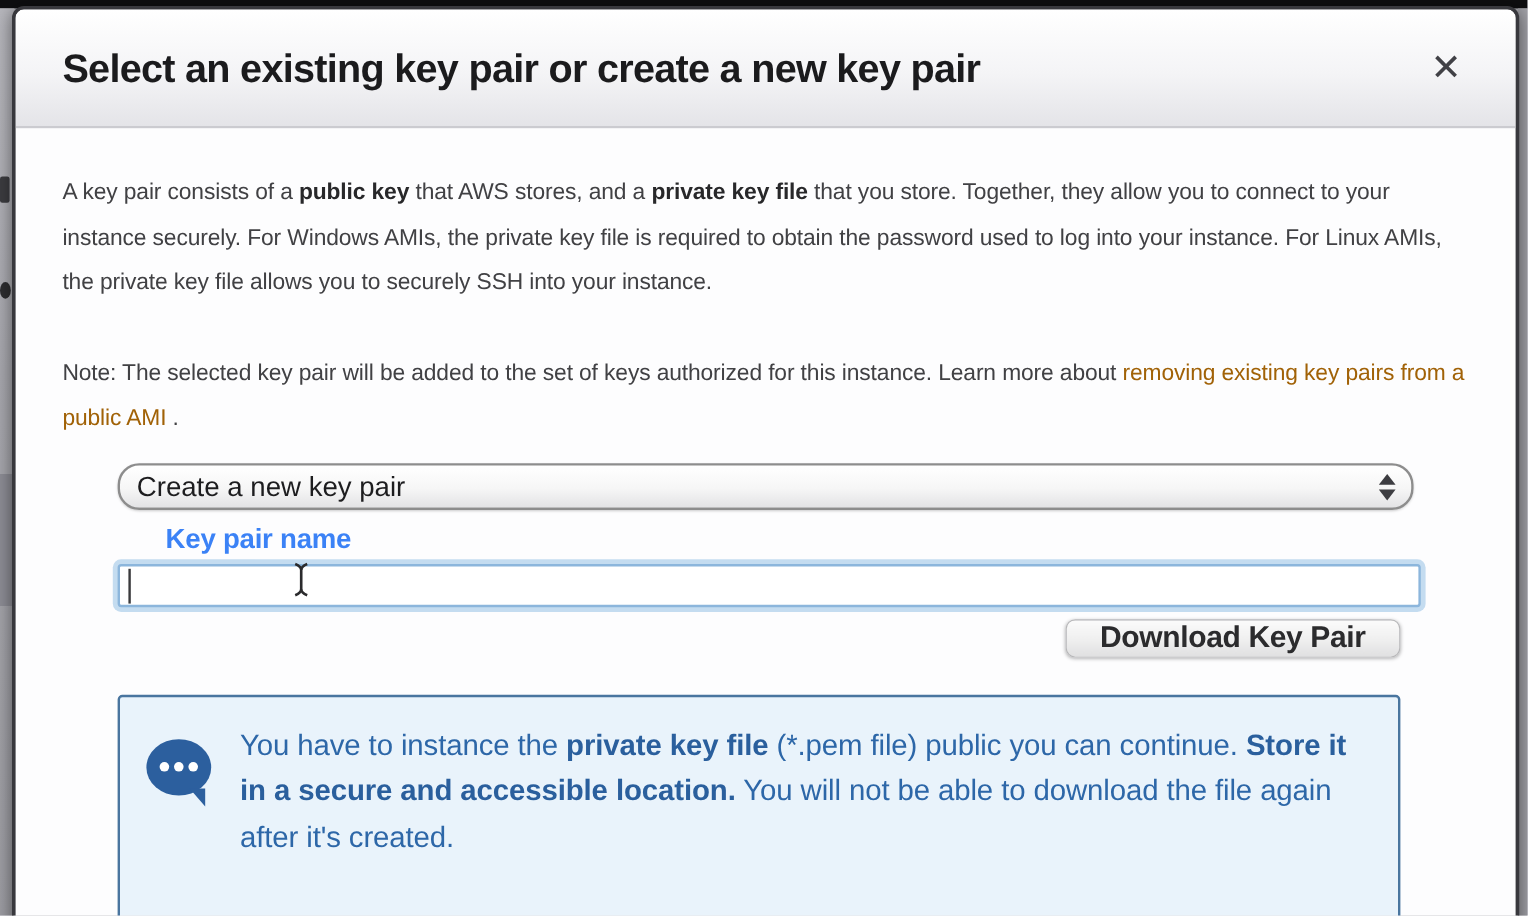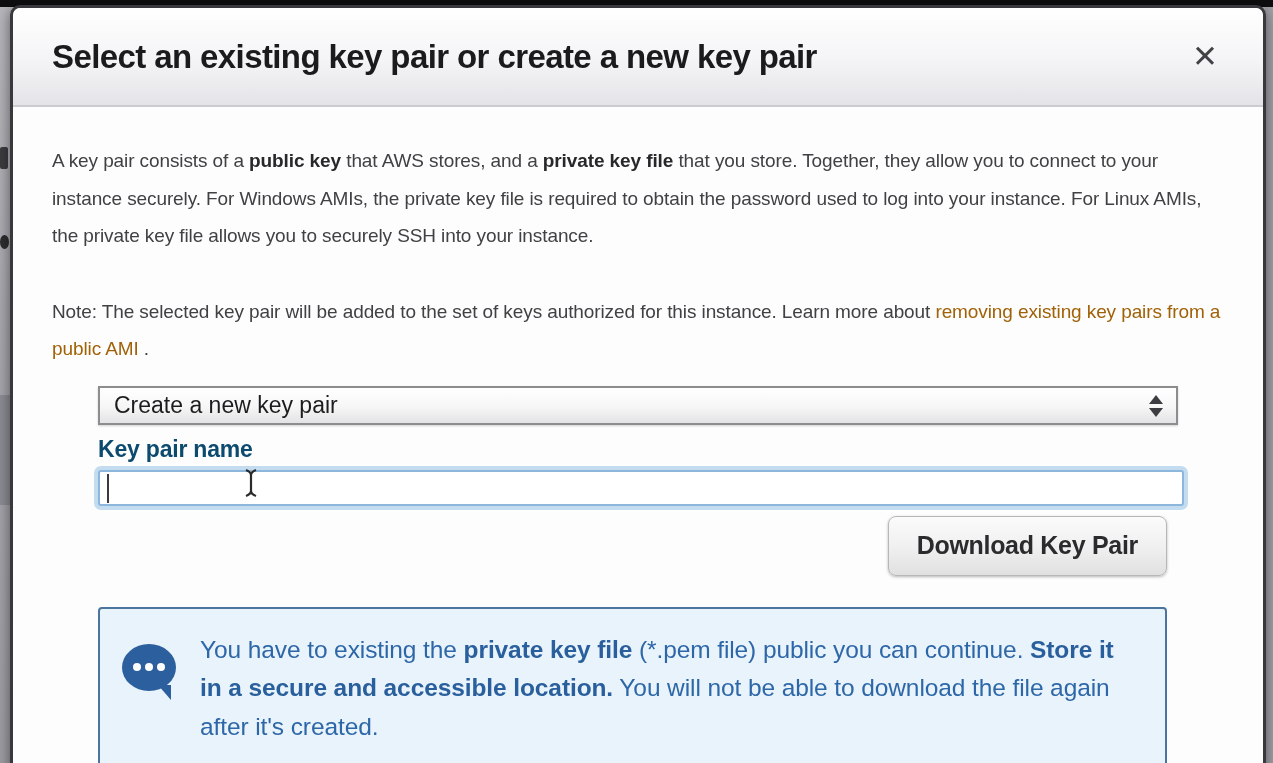--- a/index.html
+++ b/index.html
@@ -59,61 +59,62 @@
   .para .b { font-weight:bold; color:#28282a; }
   .note { margin-top:38px; }
   .link { color:#a16207; cursor:pointer; text-decoration:none; }
 
   .form-area { margin:18px 0 0 85px; }
 
   .select-box {
     position:relative;
     width:1080px; height:39px;
     border:2px solid #8d8d8d;
-    border-radius:0;
+    border-radius:18px;
     background:linear-gradient(180deg,#ffffff 0%,#f6f6f6 55%,#e3e3e5 100%);
     box-shadow:0 1px 2px rgba(0,0,0,.18);
     display:flex; align-items:center;
     padding:0 14px;
     font-size:23px; color:#1d1d1f;
     cursor:pointer;
   }
   .select-arrows {
     position:absolute; right:13px; top:7px;
     display:flex; flex-direction:column; align-items:center; gap:4px;
   }
   .arr-up { width:0; height:0; border-left:7px solid transparent; border-right:7px solid transparent; border-bottom:9px solid #3d3d41; }
   .arr-dn { width:0; height:0; border-left:7px solid transparent; border-right:7px solid transparent; border-top:9px solid #3d3d41; }
 
   .field-label {
     display:block;
     margin-top:11px;
-    font-size:23px; font-weight:bold; color:#0c4a6e;
+    font-size:23px; font-weight:bold; color:#3b82f6;
     letter-spacing:-0.2px;
+    margin-left:40px;
   }
   .input-wrap { position:relative; margin-top:7px; width:1086px; }
   .text-input {
     width:1086px; height:36px;
     border:2px solid #8cb6dc;
     border-radius:3px;
     box-shadow:0 0 0 4px #c4dcf0;
     background:#ffffff;
     font-size:24px; font-family:"Liberation Sans", sans-serif;
     padding:0 10px;
     outline:none;
   }
   .caret { position:absolute; left:9px; top:4px; width:2px; height:29px; background:#3a3a3c; }
 
   .btn-row {
     width:1069px;
     display:flex; justify-content:flex-end;
     margin-top:10px;
   }
   .dl-btn {
-    height:60px;
+    height:32px;
     padding:0 28px;
     font-size:25px; font-weight:bold; color:#2b2b2d;
     font-family:"Liberation Sans", sans-serif;
     letter-spacing:-0.3px;
     background:linear-gradient(180deg,#fbfbfb 0%,#efefef 55%,#e0e0e1 100%);
     border:1px solid #b7b7b9;
     border-radius:8px;
     box-shadow:0 1px 3px rgba(0,0,0,.28);
     cursor:pointer;
   }
@@ -202,21 +203,21 @@
       <div class="btn-row">
         <button class="dl-btn">Download Key Pair</button>
       </div>
 
       <div class="info-box">
         <div class="chat-icon">
           <span class="dot"></span>
             <span class="dot"></span>
             <span class="dot"></span>
         </div>
-        <div class="info-text"><span>You have to existing the </span><span class="b">private key file</span><span> (*.pem file) public you can continue. </span><span class="b">Store it in a secure and accessible location.</span><span> You will not be able to download the file again after it's created.</span></div>
+        <div class="info-text"><span>You have to instance the </span><span class="b">private key file</span><span> (*.pem file) public you can continue. </span><span class="b">Store it in a secure and accessible location.</span><span> You will not be able to download the file again after it's created.</span></div>
       </div>
 
     </div>
   </div>
 </div>
 
 <svg class="ibeam" viewBox="0 0 14 30">
   <g stroke="#2b2b2d" stroke-width="2.2" fill="none">
     <path d="M2 2 Q7 4 7 7 L7 23 Q7 26 2 28"></path>
     <path d="M12 2 Q7 4 7 7 M7 23 Q7 26 12 28"></path>

